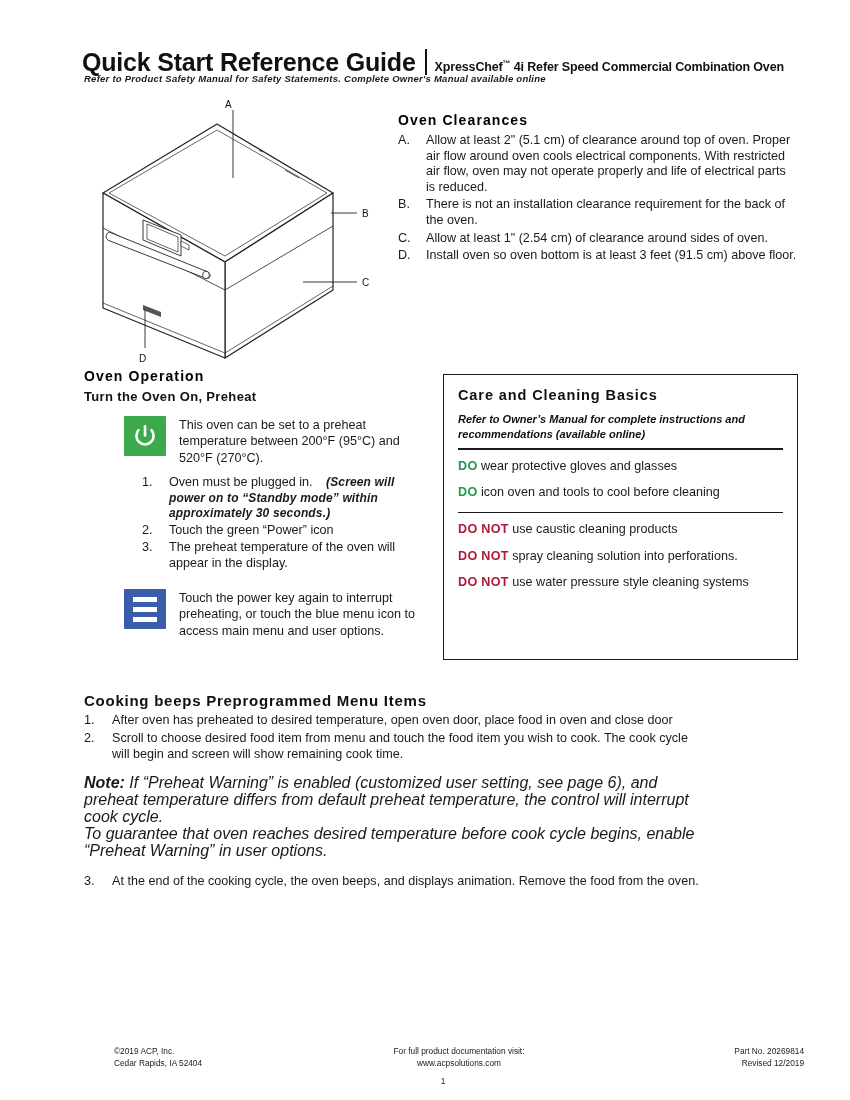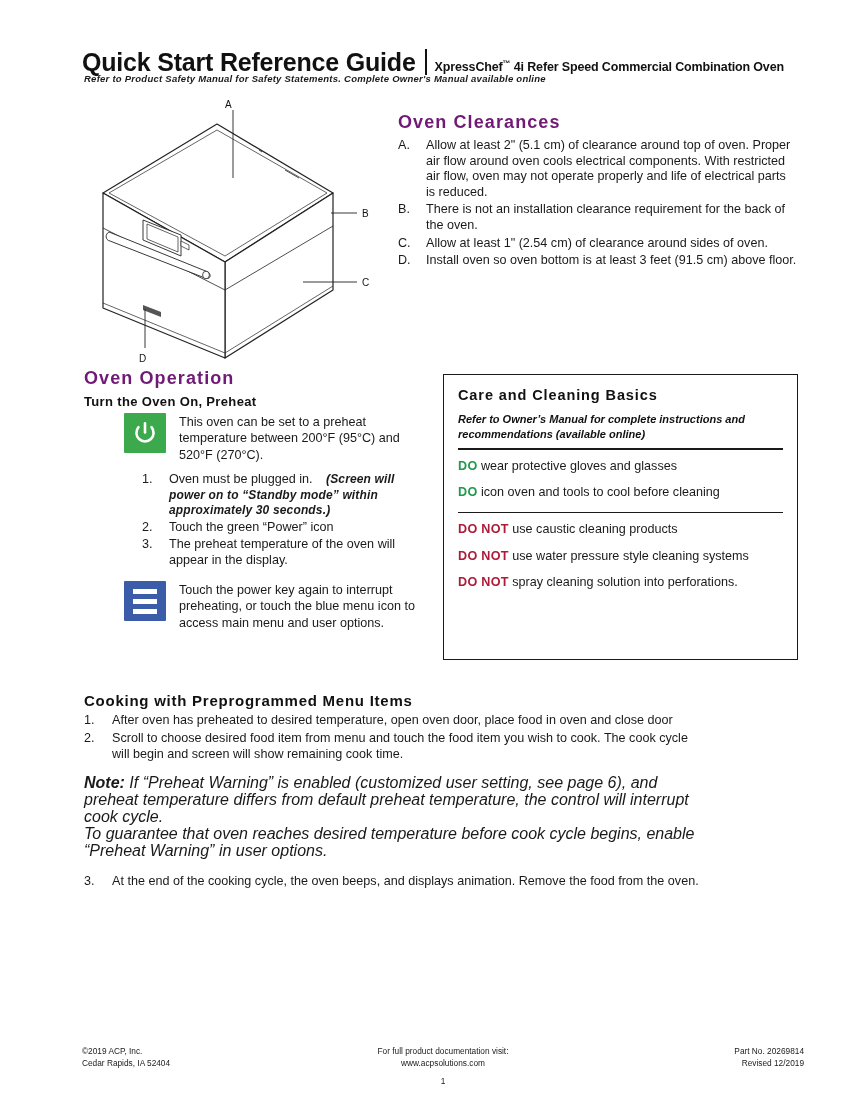--- a/index.html
+++ b/index.html
@@ -77,25 +77,25 @@
   .oven-figure svg { display: block; }
 
   
   .clearances {
     position: absolute;
     left: 398px;
     top: 112px;
     width: 400px;
   }
   .sect-head {
-    font-size: 18px;
+    font-size: 14px;
     font-weight: bold;
     letter-spacing: 1.1px;
     margin: 0 0 5px 0;
-    color: #701a75;
+    color: #000000;
   }
   .lettered {
     list-style: none;
     margin: 0;
     padding: 0;
   }
   .lettered li {
     position: relative;
     padding-left: 28px;
     font-size: 12.6px;
@@ -120,21 +120,21 @@
   .sub-head {
     font-size: 13px;
     font-weight: bold;
     letter-spacing: 0.35px;
     margin: 1px 0 4px 0;
     color: #111111;
   }
   .icon-row {
     display: flex;
     align-items: flex-start;
-    margin-top: 4px;
+    margin-top: 12px;
     padding-left: 40px;
   }
   .power-icon {
     width: 42px;
     height: 40px;
     flex: 0 0 42px;
     border-radius: 1px;
     display: flex;
     align-items: center;
     justify-content: center;
@@ -313,20 +313,21 @@
     top: 1046px;
     width: 722px;
     font-size: 8.3px;
     line-height: 11.5px;
     color: #1a1a1a;
   }
   .footer-cols {
     display: flex;
     justify-content: space-between;
     align-items: flex-end;
+    margin-left: 32px;
   }
   .footer-left { text-align: left; width: 33%; }
   .footer-center { text-align: center; width: 34%; }
   .footer-right { text-align: right; width: 33%; }
   .page-num {
     text-align: center;
     margin-top: 7px;
     font-size: 8.3px;
   }
 </style>
@@ -434,27 +435,27 @@
 
     <div class="care-item"><span class="kw-do" style="color: rgb(30, 155, 75);">DO</span><span> wear protective gloves and glasses</span></div>
 
 
     <div class="care-item"><span class="kw-do" style="color: rgb(30, 155, 75);">DO</span><span> icon oven and tools to cool before cleaning</span></div>
 
     <div class="care-rule"></div>
 
     <div class="care-item"><span class="kw-donot" style="color: rgb(174, 27, 56);">DO NOT</span><span> use caustic cleaning products</span></div>
 
+    <div class="care-item"><span class="kw-donot" style="color: rgb(174, 27, 56);">DO NOT</span><span> spray cleaning solution into perforations.</span></div>
+
     <div class="care-item"><span class="kw-donot" style="color: rgb(174, 27, 56);">DO NOT</span><span> use water pressure style cleaning systems</span></div>
-
-    <div class="care-item"><span class="kw-donot" style="color: rgb(174, 27, 56);">DO NOT</span><span> spray cleaning solution into perforations.</span></div>
   </div>
 
   <div class="cooking">
-    <h2 class="cook-head">Cooking with Preprogrammed Menu Items</h2>
+    <h2 class="cook-head">Cooking beeps Preprogrammed Menu Items</h2>
     <ul class="numbered">
       <li><span class="marker">1.</span><span>After oven has preheated to desired temperature, open oven door, place food in oven and close door</span></li>
       <li><span class="marker">2.</span><span>Scroll to choose desired food item from menu and touch the food item you wish to cook. The cook cycle will begin and screen will show remaining cook time.</span></li>
     </ul>
 
     <div class="note-block">
       <p class="note-p"><span class="note-lead">Note:</span><span> If “Preheat Warning” is enabled (customized user setting, see page 6), and preheat temperature differs from default preheat temperature, the control will interrupt cook cycle.</span></p>
       <p class="note-p"><span>To guarantee that oven reaches desired temperature before cook cycle begins, enable “Preheat Warning” in user options.</span></p>
     </div>
 

